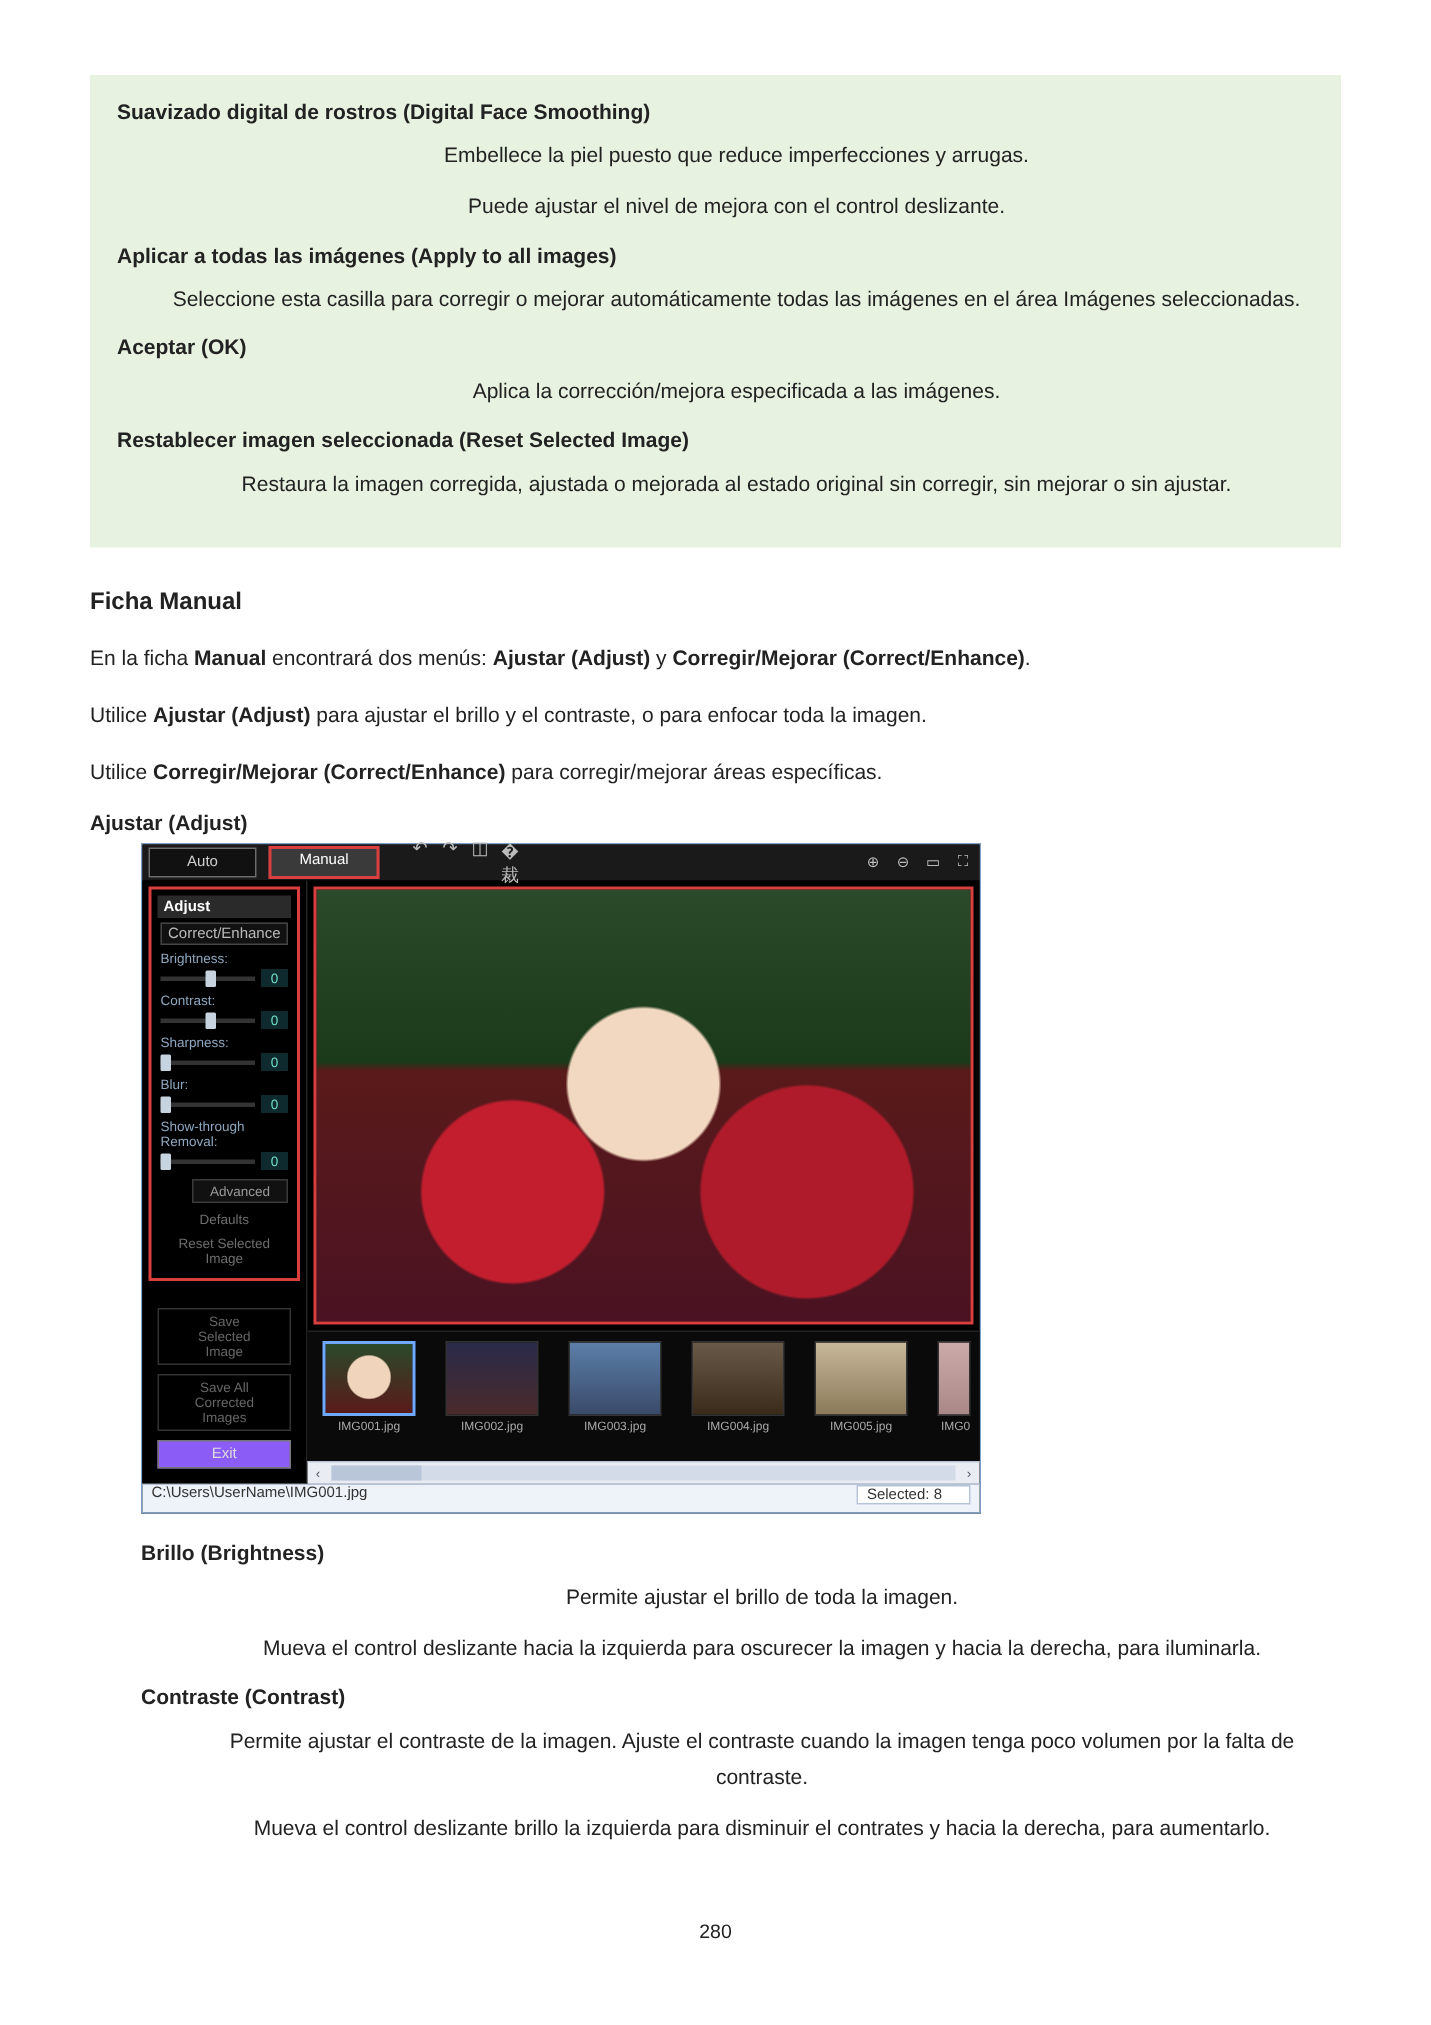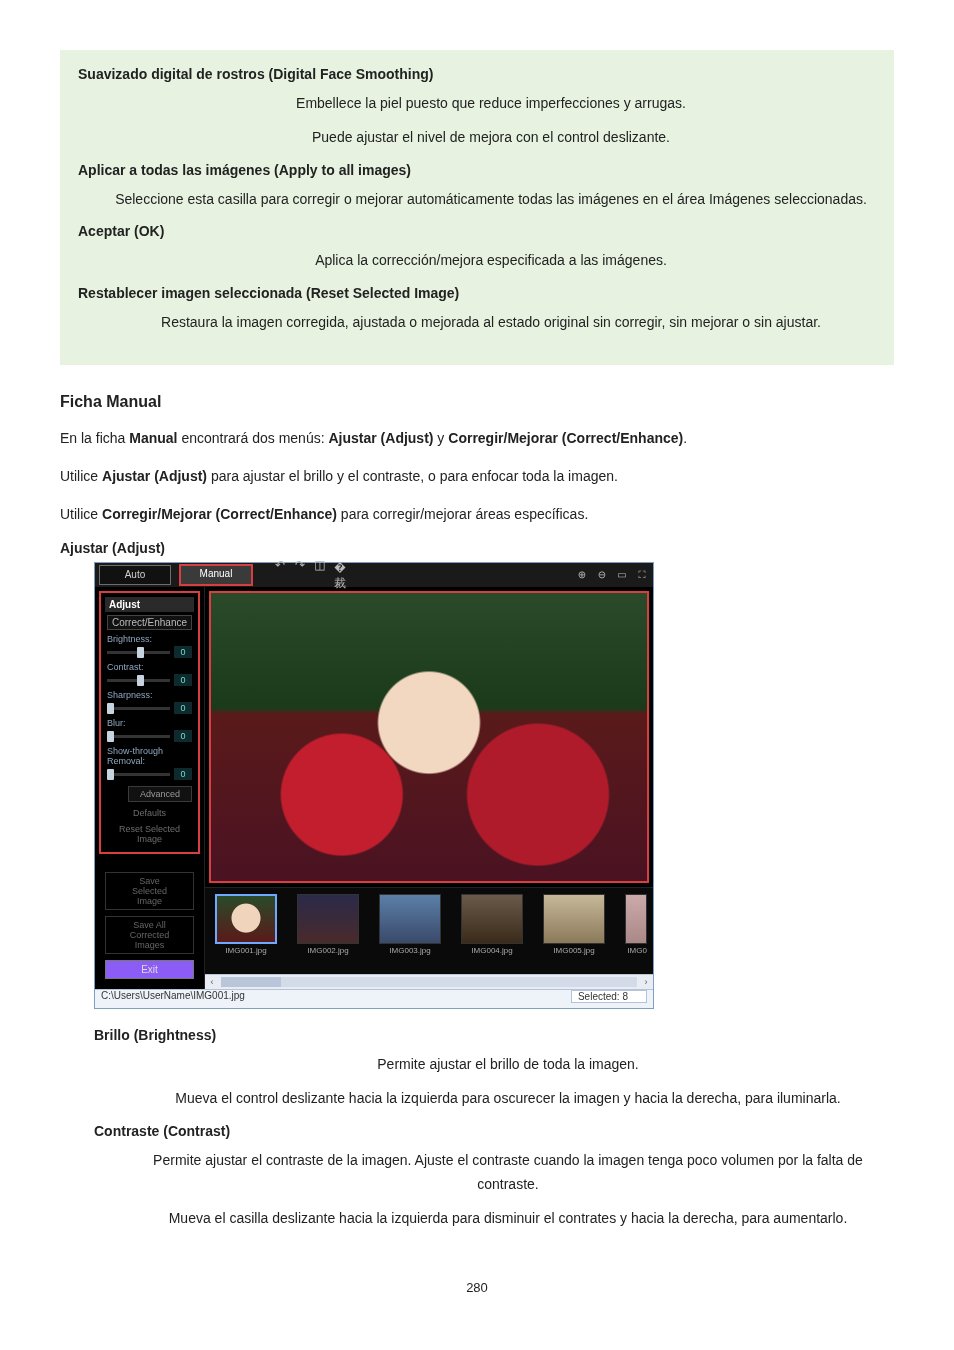--- a/index.html
+++ b/index.html
@@ -392,17 +392,17 @@
     </div>
   </div>
 
   <div class="sub-dl">
     <div class="dt">Brillo (Brightness)</div>
     <div class="dd">Permite ajustar el brillo de toda la imagen.</div>
     <div class="dd">Mueva el control deslizante hacia la izquierda para oscurecer la imagen y hacia la derecha, para iluminarla.</div>
 
     <div class="dt">Contraste (Contrast)</div>
     <div class="dd">Permite ajustar el contraste de la imagen. Ajuste el contraste cuando la imagen tenga poco volumen por la falta de contraste.</div>
-    <div class="dd">Mueva el casilla deslizante hacia la izquierda para disminuir el contrates y hacia la derecha, para aumentarlo.</div>
+    <div class="dd">Mueva el control deslizante brillo la izquierda para disminuir el contrates y hacia la derecha, para aumentarlo.</div>
   </div>
 
   <div class="page-num">280</div>
 </div>
 
 </body></html>

